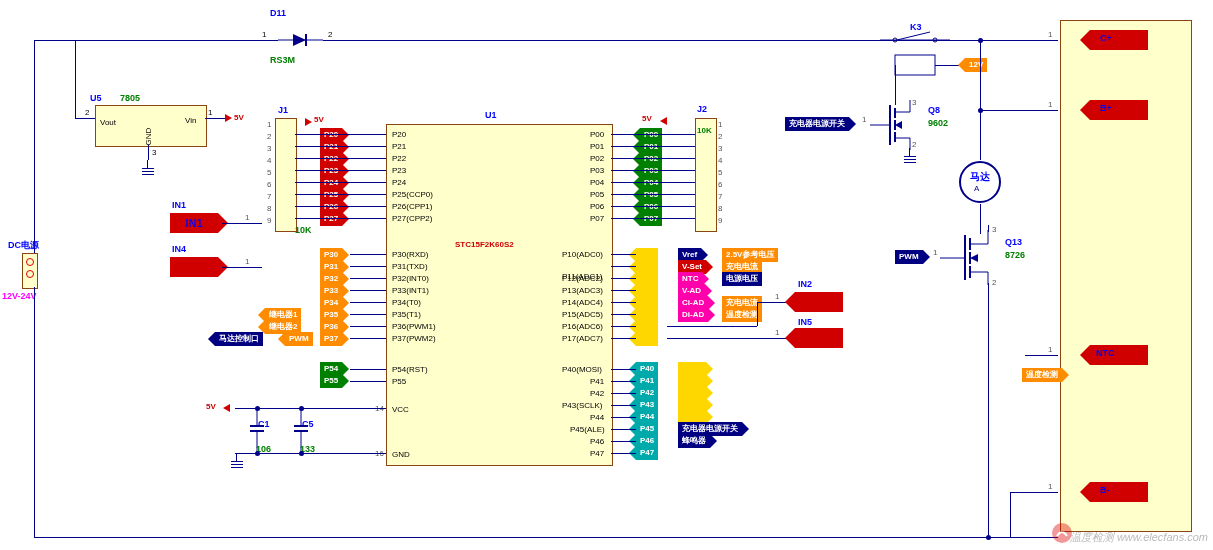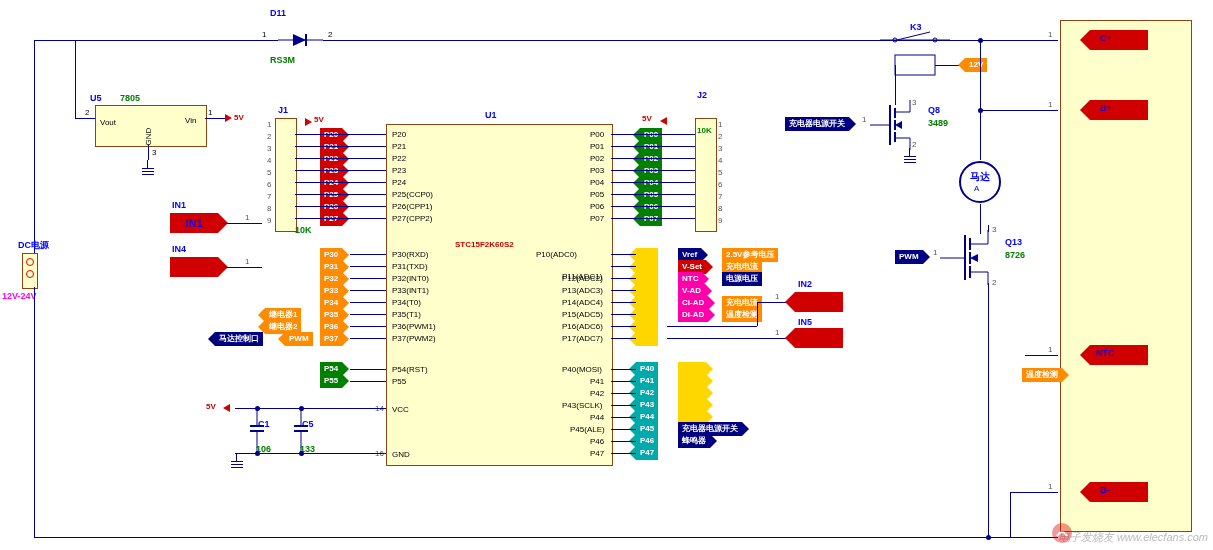--- a/index.html
+++ b/index.html
@@ -58,21 +58,21 @@
   <polygon points="15,2 15,14 28,8" fill="#00008B"></polygon>
   <line x1="28" y1="2" x2="28" y2="14" stroke="#00008B" stroke-width="2"></line>
 </svg>
 <div class="label small-txt" style="left:262px;top:30px">1</div>
 <div class="label small-txt" style="left:328px;top:30px">2</div>
 
 <div style="position:absolute;left:22px;top:253px;width:14px;height:34px;border:1px solid #8B4513;background:#FFFFCC">
   <div style="width:6px;height:6px;border:1px solid #D00;border-radius:50%;margin:4px auto"></div>
   <div style="width:6px;height:6px;border:1px solid #D00;border-radius:50%;margin:4px auto"></div>
 </div>
-<div class="label blue-txt" style="left:18px;top:239px">DC电源</div>
+<div class="label blue-txt" style="left:8px;top:239px">DC电源</div>
 <div class="label mag-txt" style="left:2px;top:291px">12V-24V</div>
 
 <div class="wire wire-v" style="left:34px;top:287px;height:250px"></div>
 <div class="wire wire-h" style="left:34px;top:537px;width:1024px"></div>
 <div class="wire wire-v" style="left:1010px;top:492px;height:45px"></div>
 <div class="wire wire-h" style="left:1010px;top:492px;width:48px"></div>
 
 <div class="block ic-body" style="left:95px;top:105px;width:110px;height:40px"></div>
 <div class="label blue-txt" style="left:90px;top:93px">U5</div>
 <div class="label green-txt" style="left:120px;top:93px">7805</div>
@@ -120,21 +120,21 @@
   <div class="label small-txt" style="left:392px;top:262px">P31(TXD)</div>
   <div class="label small-txt" style="left:392px;top:274px">P32(INT0)</div>
   <div class="label small-txt" style="left:392px;top:286px">P33(INT1)</div>
   <div class="label small-txt" style="left:392px;top:298px">P34(T0)</div>
   <div class="label small-txt" style="left:392px;top:310px">P35(T1)</div>
   <div class="label small-txt" style="left:392px;top:322px">P36(PWM1)</div>
   <div class="label small-txt" style="left:392px;top:334px">P37(PWM2)</div>
 </div>
 
 <div>
-  <div class="label small-txt" style="left:536px;top:250px">P10(ADC0)</div>
+  <div class="label small-txt" style="left:562px;top:250px">P10(ADC0)</div>
   <div class="label small-txt" style="left:562px;top:272px">P11(ADC1)</div>
   <div class="label small-txt" style="left:562px;top:274px">P12(ADC2)</div>
   <div class="label small-txt" style="left:562px;top:286px">P13(ADC3)</div>
   <div class="label small-txt" style="left:562px;top:298px">P14(ADC4)</div>
   <div class="label small-txt" style="left:562px;top:310px">P15(ADC5)</div>
   <div class="label small-txt" style="left:562px;top:322px">P16(ADC6)</div>
   <div class="label small-txt" style="left:562px;top:334px">P17(ADC7)</div>
 </div>
 
 <div class="label small-txt" style="left:392px;top:365px">P54(RST)</div>
@@ -184,21 +184,21 @@
 <div class="wire wire-h" style="left:295px;top:134px;width:91px"></div>
 <div class="wire wire-h" style="left:295px;top:146px;width:91px"></div>
 <div class="wire wire-h" style="left:295px;top:158px;width:91px"></div>
 <div class="wire wire-h" style="left:295px;top:170px;width:91px"></div>
 <div class="wire wire-h" style="left:295px;top:182px;width:91px"></div>
 <div class="wire wire-h" style="left:295px;top:194px;width:91px"></div>
 <div class="wire wire-h" style="left:295px;top:206px;width:91px"></div>
 <div class="wire wire-h" style="left:295px;top:218px;width:91px"></div>
 
 <div class="header-block" style="left:695px;top:118px;width:20px;height:112px"></div>
-<div class="label blue-txt" style="left:697px;top:90px">J2</div>
+<div class="label blue-txt" style="left:697px;top:104px">J2</div>
 <div class="label green-txt" style="left:697px;top:126px;font-size:8px">10K</div>
 <div class="tri-r" style="left:660px;top:117px;transform:scaleX(-1)"></div>
 <div class="label red-txt small-txt" style="left:642px;top:114px">5V</div>
 
 <div class="conn-port port-green arrow-l" style="left:640px;top:128px;color:#008000"><span style="color:#fff">P00</span></div>
 <div class="conn-port port-green arrow-l" style="left:640px;top:140px;color:#008000"><span style="color:#fff">P01</span></div>
 <div class="conn-port port-green arrow-l" style="left:640px;top:152px;color:#008000"><span style="color:#fff">P02</span></div>
 <div class="conn-port port-green arrow-l" style="left:640px;top:164px;color:#008000"><span style="color:#fff">P03</span></div>
 <div class="conn-port port-green arrow-l" style="left:640px;top:176px;color:#008000"><span style="color:#fff">P04</span></div>
 <div class="conn-port port-green arrow-l" style="left:640px;top:188px;color:#008000"><span style="color:#fff">P05</span></div>
@@ -376,21 +376,21 @@
   <line x1="25" y1="20" x2="25" y2="30" stroke="#00008B" stroke-width="2"></line>
   <line x1="25" y1="32" x2="25" y2="42" stroke="#00008B" stroke-width="2"></line>
   <line x1="25" y1="12" x2="40" y2="12" stroke="#00008B"></line>
   <line x1="25" y1="38" x2="40" y2="38" stroke="#00008B"></line>
   <line x1="40" y1="0" x2="40" y2="12" stroke="#00008B"></line>
   <line x1="40" y1="38" x2="40" y2="50" stroke="#00008B"></line>
   <line x1="0" y1="25" x2="20" y2="25" stroke="#00008B"></line>
   <polygon points="25,25 32,21 32,29" fill="#00008B"></polygon>
 </svg>
 <div class="label blue-txt" style="left:928px;top:105px">Q8</div>
-<div class="label green-txt" style="left:928px;top:118px">3489</div>
+<div class="label green-txt" style="left:928px;top:118px">9602</div>
 <div class="conn-port port-blue arrow-r" style="left:785px;top:117px;color:#000080"><span style="color:#fff">充电器电源开关</span></div>
 <div class="pin-num" style="left:862px;top:115px">1</div>
 <div class="pin-num" style="left:912px;top:140px">2</div>
 <div class="pin-num" style="left:912px;top:98px">3</div>
 <div class="gnd" style="left:910px;top:148px"></div>
 
 <svg style="position:absolute;left:958px;top:160px;width:44px;height:44px">
   <circle cx="22" cy="22" r="20" fill="#fff" stroke="#00008B" stroke-width="2"></circle>
 </svg>
 <div class="label blue-txt" style="left:970px;top:170px;font-size:10px">马达</div>
@@ -433,19 +433,19 @@
 <div class="conn-port port-red big-port arrow-l" style="left:1090px;top:345px;width:50px;color:#D00000"></div>
 <div class="label blue-txt" style="left:1096px;top:348px">NTC</div>
 <div class="wire wire-h" style="left:1025px;top:355px;width:33px"></div>
 <div class="pin-num" style="left:1048px;top:345px">1</div>
 <div class="conn-port port-orange arrow-r" style="left:1022px;top:368px;color:#FF8C00"><span style="color:#fff">温度检测</span></div>
 
 <div class="conn-port port-red big-port arrow-l" style="left:1090px;top:482px;width:50px;color:#D00000"></div>
 <div class="label blue-txt" style="left:1100px;top:485px">B-</div>
 <div class="pin-num" style="left:1048px;top:482px">1</div>
 
-<div class="watermark">电子发烧友 www.elecfans.com</div>
+<div class="watermark">温度检测 www.elecfans.com</div>
 <svg style="position:absolute;right:140px;bottom:6px;width:22px;height:22px;opacity:.4">
       <circle cx="11" cy="11" r="10" fill="#D00"></circle>
       <path d="M6 14 Q11 6 16 14" stroke="#fff" fill="none" stroke-width="2"></path>
     </svg>
 
 </div>
 
 </body></html>

